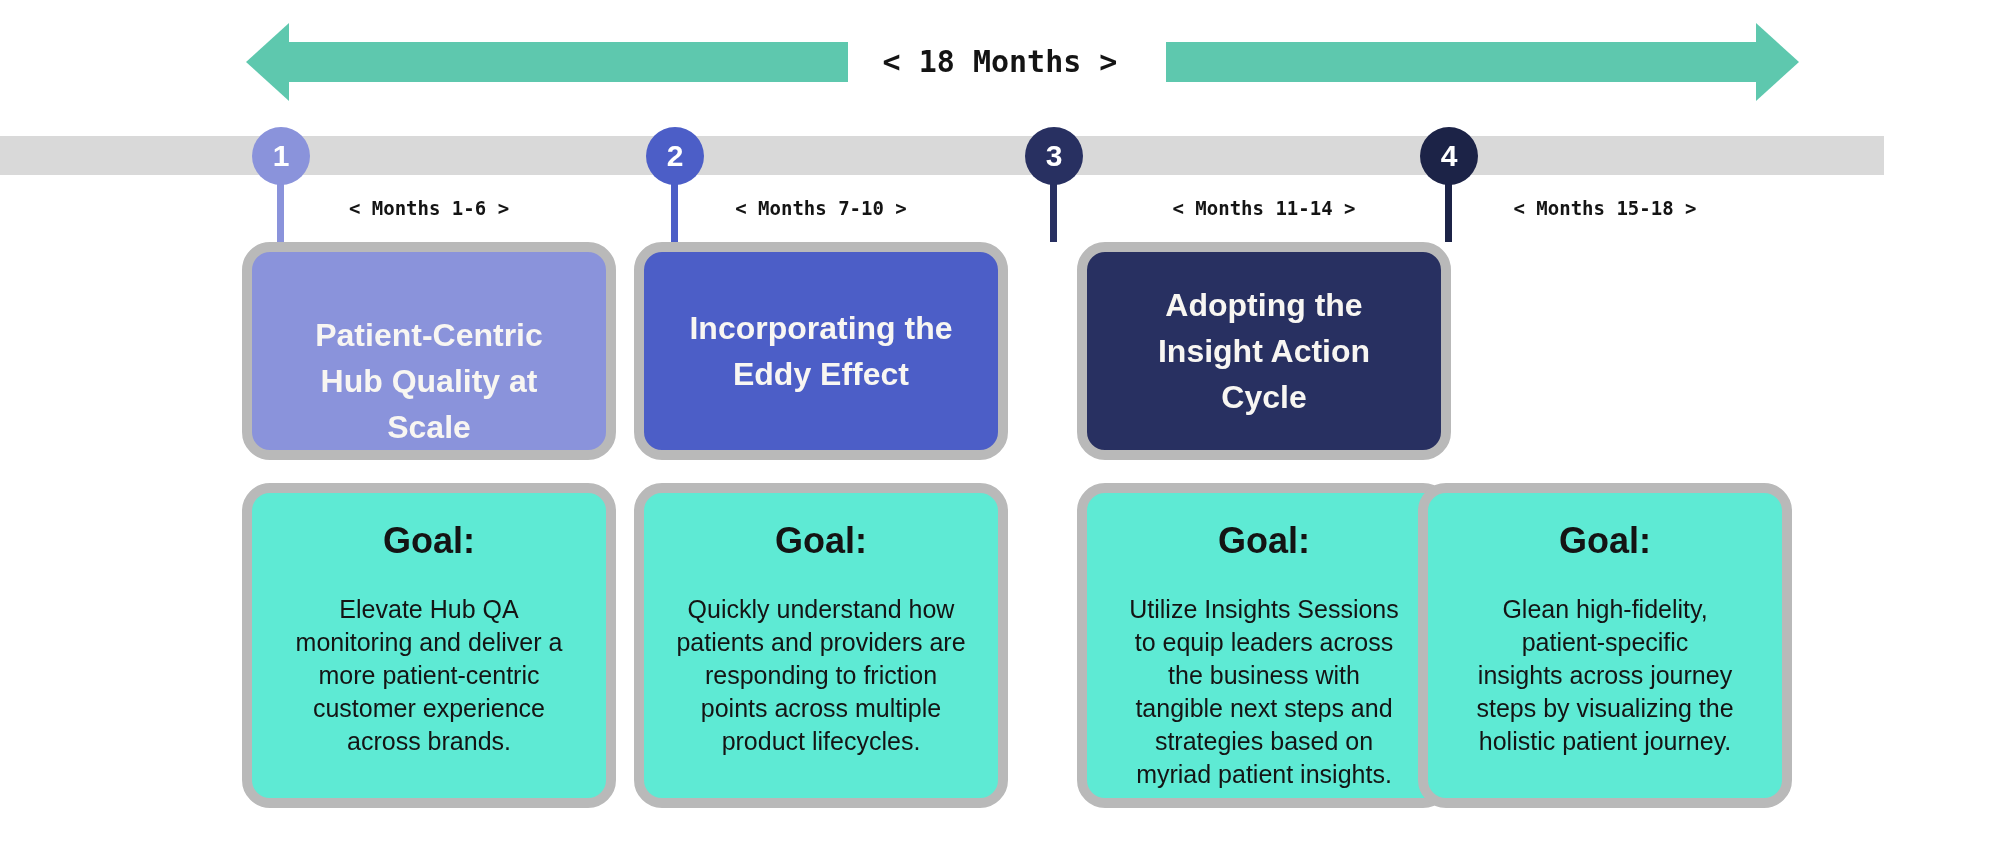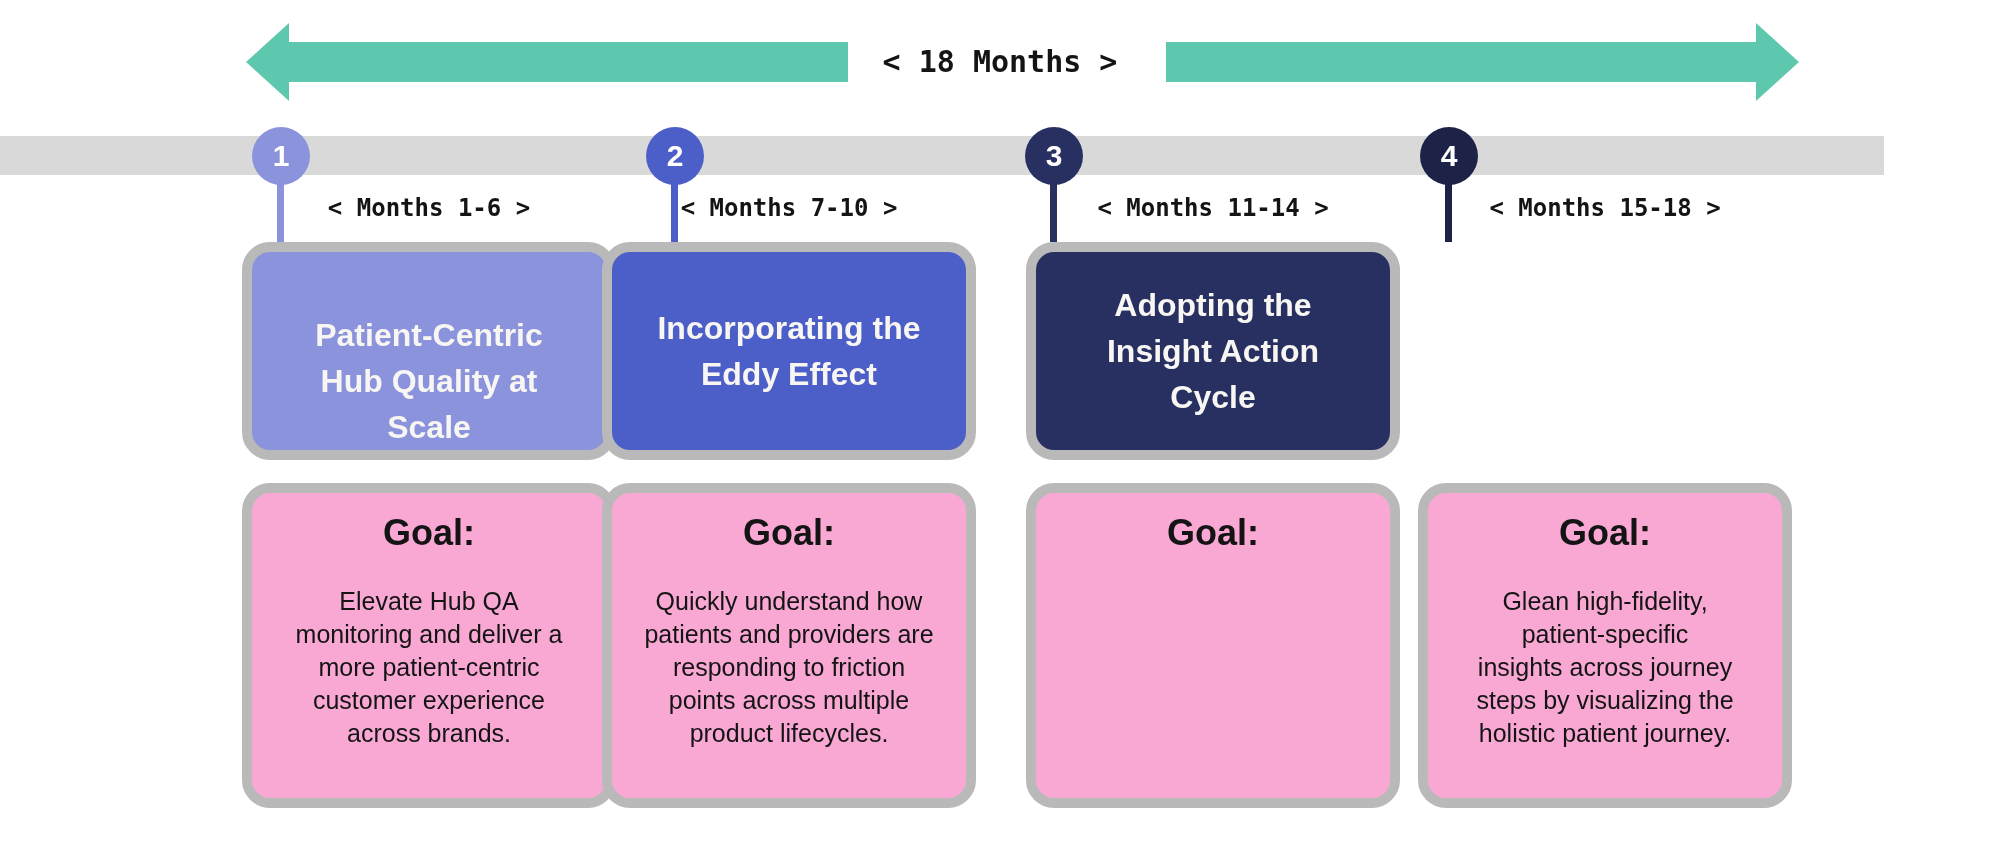--- a/index.html
+++ b/index.html
@@ -45,42 +45,42 @@
   .stem { position: absolute; top: 156px; width: 7px; height: 86px; z-index: 2; }
   .circle {
     position: absolute; top: 127px; width: 58px; height: 58px;
     border-radius: 50%; z-index: 3;
     color: #ffffff; font-weight: bold; font-size: 30px;
     display: flex; align-items: center; justify-content: center;
   }
 
   
   .col { position: absolute; width: 374px; }
-  .c1 { left: 242px; }  .c2 { left: 602px; }  .c3 { left: 1026px; }  .c4 { left: 1418px; }
+  .c1 { left: 242px; }  .c2 { left: 634px; }  .c3 { left: 1077px; }  .c4 { left: 1418px; }
 
   .months {
     top: 193px; height: 30px; text-align: center;
     font-family: "DejaVu Sans Mono", monospace;
-    font-weight: bold; font-size: 24px; line-height: 30px; color: #141414;
+    font-weight: bold; font-size: 19px; line-height: 30px; color: #141414;
   }
 
   .title-box {
     top: 242px; height: 218px; box-sizing: border-box;
     border: 10px solid #B9B9B9; border-radius: 28px;
     display: flex; align-items: center; justify-content: center;
     text-align: center; color: #F8F6F2;
     font-weight: bold; font-size: 32px; line-height: 46px;
     padding: 0 8px;
   }
 
   .goal-box {
     top: 483px; height: 325px; box-sizing: border-box;
     border: 10px solid #B9B9B9; border-radius: 28px;
-    background: #f9a8d4; text-align: center; color: #141414;
-    padding-top: 20px;
+    background: #5eead4; text-align: center; color: #141414;
+    padding-top: 28px;
   }
   .goal-heading { font-weight: bold; font-size: 36px; line-height: 40px; }
   .goal-text { margin-top: 32px; font-size: 25px; line-height: 33px; padding: 0 12px; }
 </style>
 </head>
 <body>
 
 <div class="canvas">
 
   <div class="arrow arrow-left">
@@ -125,19 +125,20 @@
   <div class="col c1 goal-box">
     <div class="goal-heading">Goal:</div>
     <div class="goal-text">Elevate Hub QA<br>monitoring and deliver a<br>more patient-centric<br>customer experience<br>across brands.</div>
   </div>
   <div class="col c2 goal-box">
     <div class="goal-heading">Goal:</div>
     <div class="goal-text">Quickly understand how<br>patients and providers are<br>responding to friction<br>points across multiple<br>product lifecycles.</div>
   </div>
   <div class="col c3 goal-box">
     <div class="goal-heading">Goal:</div>
+    <div class="goal-text">Utilize Insights Sessions<br>to equip leaders across<br>the business with<br>tangible next steps and<br>strategies based on<br>myriad patient insights.</div>
   </div>
   <div class="col c4 goal-box">
     <div class="goal-heading">Goal:</div>
     <div class="goal-text">Glean high-fidelity,<br>patient-specific<br>insights across journey<br>steps by visualizing the<br>holistic patient journey.</div>
   </div>
 
 </div>
 
 </body></html>

